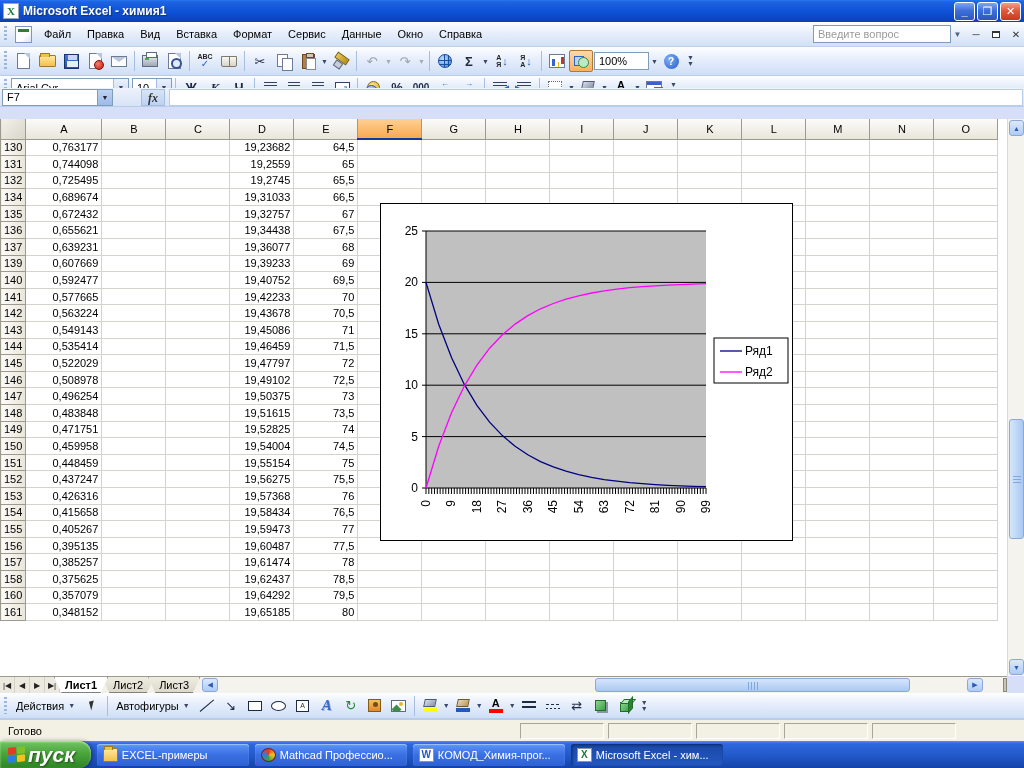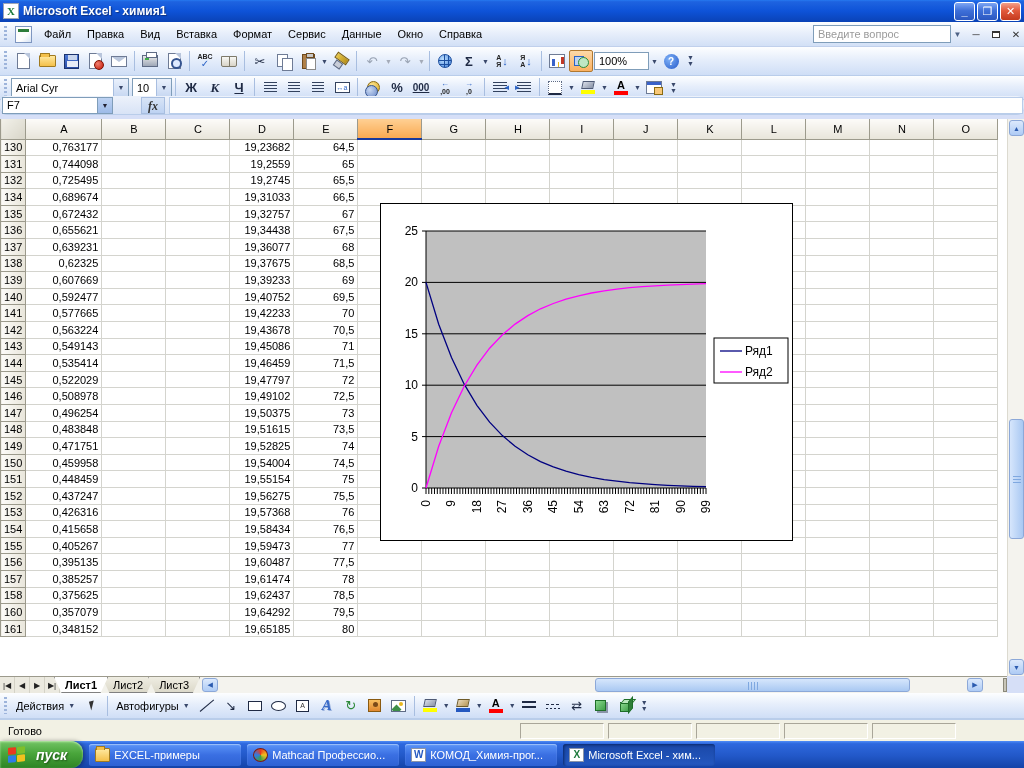--- a/index.html
+++ b/index.html
@@ -113,21 +113,21 @@
   .i-borders { width:14px; height:14px; border:1px dotted #5E6B85; border-bottom:2px solid #1F2A44; background:#fff; }
   .color-btn { width:20px; height:18px; display:flex; flex-direction:column; align-items:center; justify-content:center; }
   .color-btn .sw { width:14px; height:4px; margin-top:1px; }
   .i-bucket { width:12px; height:8px; background:linear-gradient(135deg,#D8DDE8,#8A94A8); border:1px solid #4E5A75; transform:skewX(-12deg); }
   .i-pen { width:12px; height:8px; background:linear-gradient(135deg,#E8D8B8,#B89858); border:1px solid #6E5A28; transform:skewX(-12deg); }
   .i-winhand { width:16px; height:13px; background:#fff; border:1px solid #6E7B95; position:relative; }
   .i-winhand::before { content:""; position:absolute; left:0; top:0; right:0; height:3px; background:#3A62C8; }
   .i-winhand::after { content:""; position:absolute; right:-2px; bottom:-2px; width:7px; height:6px; background:#F8C878; border:1px solid #8A6A10; }
 
   
-  .formulabar { position:absolute; left:0; top:96px; width:1024px; height:19px; background:linear-gradient(180deg,#EDF2FB,#D8E3F6); border-bottom:1px solid #B9CDEA; display:flex; align-items:center;border-radius:7px; }
+  .formulabar { position:absolute; left:0; top:88px; width:1024px; height:19px; background:linear-gradient(180deg,#EDF2FB,#D8E3F6); border-bottom:1px solid #B9CDEA; display:flex; align-items:center; }
   .namebox { width:96px; height:17px; background:#fff; border:1px solid #7F9DB9; padding:1px 4px; margin-left:2px; font-size:11px; }
   .nb-arrow { width:15px; height:17px; background:linear-gradient(180deg,#BDD2F2,#9DBBE8); border:1px solid #7F9DB9; border-left:none; display:flex; align-items:center; justify-content:center; font-size:7px; color:#223; }
   .fx { width:24px; text-align:center; font-family:"Liberation Serif",serif; font-style:italic; font-weight:bold; font-size:12px; color:#333; background:linear-gradient(180deg,#D8E4F6,#BDD2F2); height:17px; border:1px solid #A8BEE0; margin-left:28px; padding-top:1px; }
   .fbar-input { flex:1; height:17px; background:#fff; border:1px solid #B9CDEA; margin:0 1px 0 4px; }
 
   
   .gridwrap { position:absolute; left:0; top:119px; width:1007px; height:557px; background:#fff; overflow:hidden; }
   .grid-table { border-collapse:collapse; table-layout:fixed; }
   .grid-table td,.grid-table th { padding:0 3px; font-weight:normal; overflow:hidden; white-space:nowrap; }
   .colhdr th { height:20px; background:linear-gradient(180deg,#FCFBF8,#E8E5DA); border:1px solid #9C9A8C; border-top:none; font-size:11px; color:#000; text-align:center; }
@@ -180,23 +180,23 @@
   .i-3d::after { content:""; position:absolute; right:-4px; top:-1px; width:3px; height:10px; background:#2E7E38; border:1px solid #1E6E28; transform:skewY(-50deg); transform-origin:top left; }
 
   
   .statusbar { position:absolute; left:0; top:719px; width:1024px; height:22px; background:#F2F1E4; border-top:1px solid #B9CDEA; display:flex; align-items:center; font-size:11px; color:#000; }
   .statusbar .ready { padding-left:8px; flex:0 0 520px; }
   .spane { height:16px; width:84px; margin-right:4px; border:1px solid; border-color:#A9A699 #FFFFFF #FFFFFF #A9A699; }
 
   
   .taskbar { position:absolute; left:0; top:741px; width:1024px; height:27px;
     background:linear-gradient(180deg,#4F8DF8 0%,#2E68DE 10%,#2258C8 55%,#1443A8 100%); display:flex; align-items:center; }
-  .startbtn { height:27px; padding:0 16px 0 8px; display:flex; align-items:center; gap:10px;
+  .startbtn { height:27px; padding:0 16px 0 8px; display:flex; align-items:center; gap:2px;
     background:linear-gradient(180deg,#73C465 0%,#4AA63C 45%,#2E8424 100%); border-radius:0 12px 12px 0;
-    box-shadow:inset 0 1px 2px #B8E8A8, 2px 0 4px rgba(0,0,0,.35); color:#fff; font-weight:bold; font-style:italic; font-size:14px; text-shadow:1px 1px 2px #1E5216; }
+    box-shadow:inset 0 1px 2px #B8E8A8, 2px 0 4px rgba(0,0,0,.35); color:#fff; font-weight:bold; font-style:italic; font-size:21px; text-shadow:1px 1px 2px #1E5216; }
   .flag { width:18px; height:16px; display:grid; grid-template-columns:8px 8px; grid-template-rows:7px 7px; gap:1px; transform:skewY(-6deg); }
   .flag i { border-radius:1px; }
   .flag .f1{background:#E83A1E;} .flag .f2{background:#7FBF2A;} .flag .f3{background:#2E7CE8;} .flag .f4{background:#F2C21E;}
   .taskbtn { height:22px; margin-left:6px; padding:0 6px; display:flex; align-items:center; gap:4px; border-radius:3px;
     background:linear-gradient(180deg,#5B95F8,#3A6FE2 50%,#2E62D4); box-shadow:inset 0 1px 1px #9EC2FA; color:#fff; font-size:11px; overflow:hidden; white-space:nowrap; }
   .taskbtn.active { background:linear-gradient(180deg,#1A48A8,#2458C0); box-shadow:inset 1px 1px 3px #0A2868; }
   .taskbtn .tlabel { overflow:hidden; text-overflow:ellipsis; max-width:130px; }
   .ticon { width:15px; height:14px; flex:0 0 auto; position:relative; }
   .ti-mathcad { border-radius:50%; background:conic-gradient(#E83A1E,#F2C21E,#3E9E48,#2E7CE8,#E83A1E); border:1px solid #7A1E10; }
   .ti-folder { background:linear-gradient(180deg,#FFE9A0,#F4C04A); border:1px solid #A07A20; border-radius:1px; }
@@ -578,38 +578,20 @@
           <td class="cell"></td>
           <td class="cell"></td>
         </tr>
         <tr>
           <td class="rowhdr">137</td>
           <td class="cell">0,639231</td>
           <td class="cell"></td>
           <td class="cell"></td>
           <td class="cell">19,36077</td>
           <td class="cell">68</td>
-          <td class="cell"></td>
-          <td class="cell"></td>
-          <td class="cell"></td>
-          <td class="cell"></td>
-          <td class="cell"></td>
-          <td class="cell"></td>
-          <td class="cell"></td>
-          <td class="cell"></td>
-          <td class="cell"></td>
-          <td class="cell"></td>
-        </tr>
-        <tr>
-          <td class="rowhdr">138</td>
-          <td class="cell">0,62325</td>
-          <td class="cell"></td>
-          <td class="cell"></td>
-          <td class="cell">19,37675</td>
-          <td class="cell">68,5</td>
           <td class="cell"></td>
           <td class="cell"></td>
           <td class="cell"></td>
           <td class="cell"></td>
           <td class="cell"></td>
           <td class="cell"></td>
           <td class="cell"></td>
           <td class="cell"></td>
           <td class="cell"></td>
           <td class="cell"></td>

